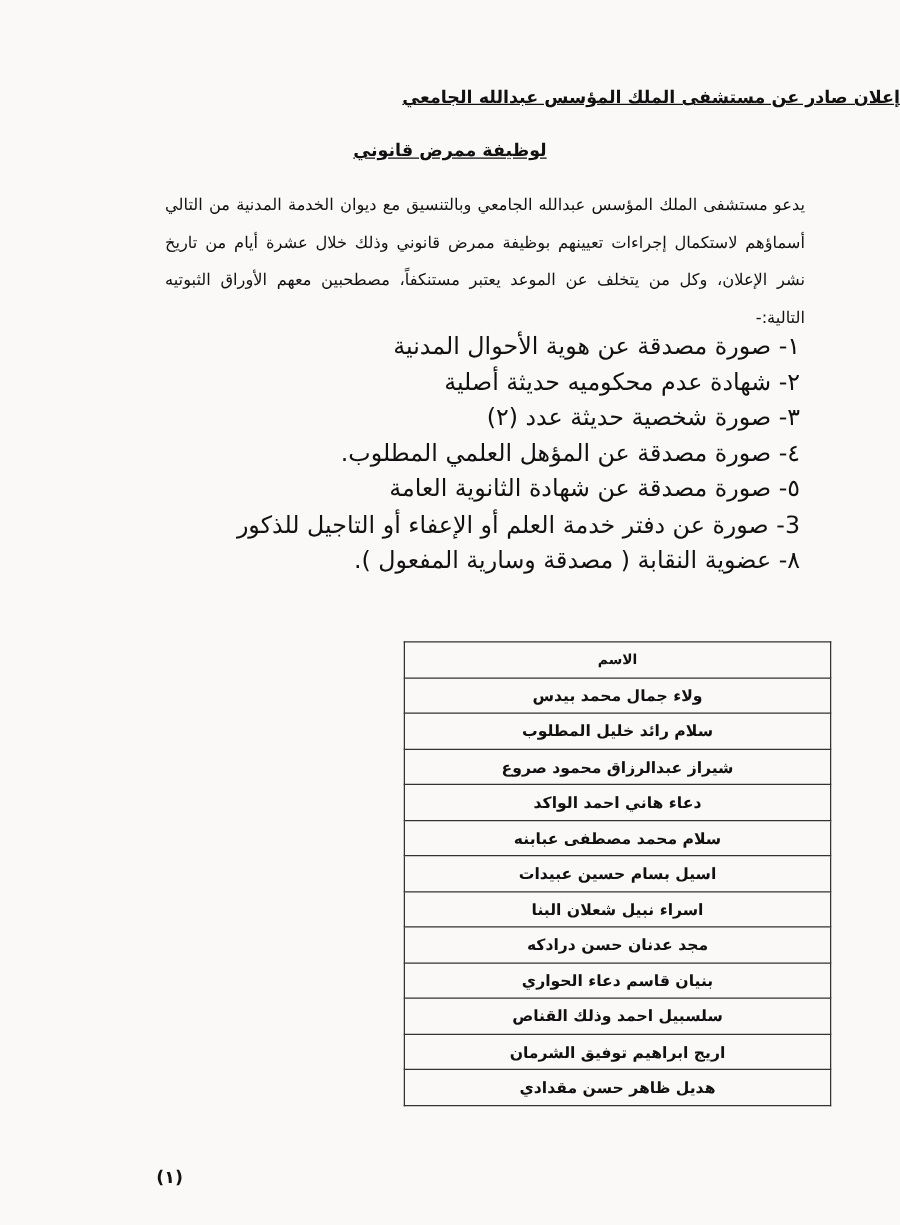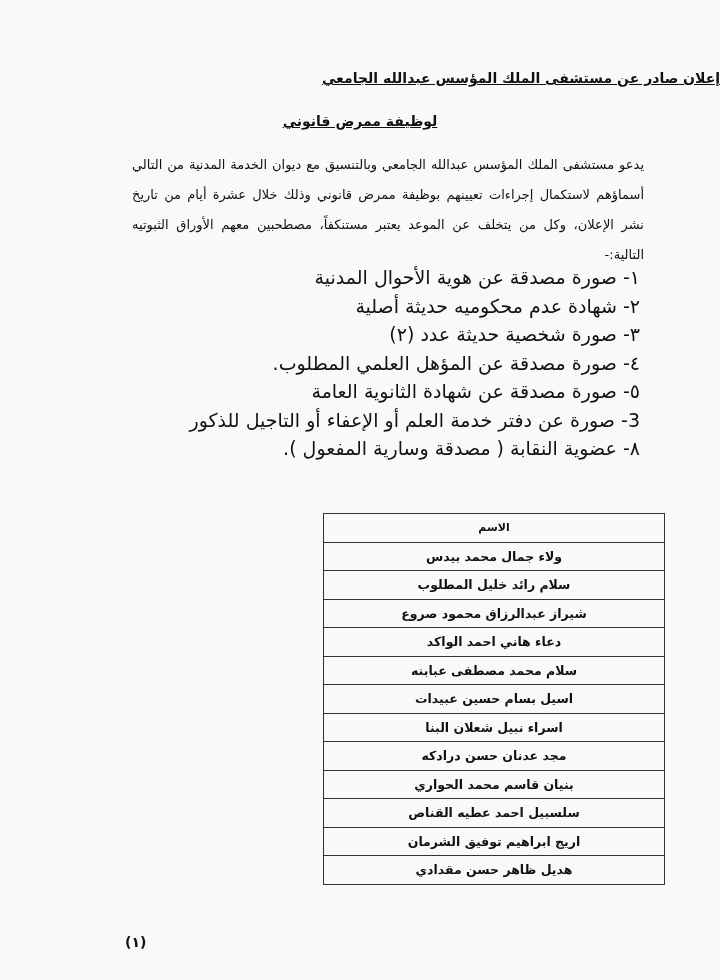--- a/index.html
+++ b/index.html
@@ -87,24 +87,24 @@
     <tr>
           <td>اسيل بسام حسين عبيدات</td>
         </tr>
     <tr>
           <td>اسراء نبيل شعلان البنا</td>
         </tr>
     <tr>
           <td>مجد عدنان حسن درادكه</td>
         </tr>
     <tr>
-          <td>بنيان قاسم محمد الحواري</td>
+          <td>بنيان قاسم دعاء الحواري</td>
         </tr>
     <tr>
-          <td>سلسبيل احمد عطيه القناص</td>
+          <td>سلسبيل احمد وذلك القناص</td>
         </tr>
     <tr>
           <td>اريج ابراهيم توفيق الشرمان</td>
         </tr>
     <tr>
           <td>هديل ظاهر حسن مقدادي</td>
         </tr>
   </tbody>
     </table>
 

